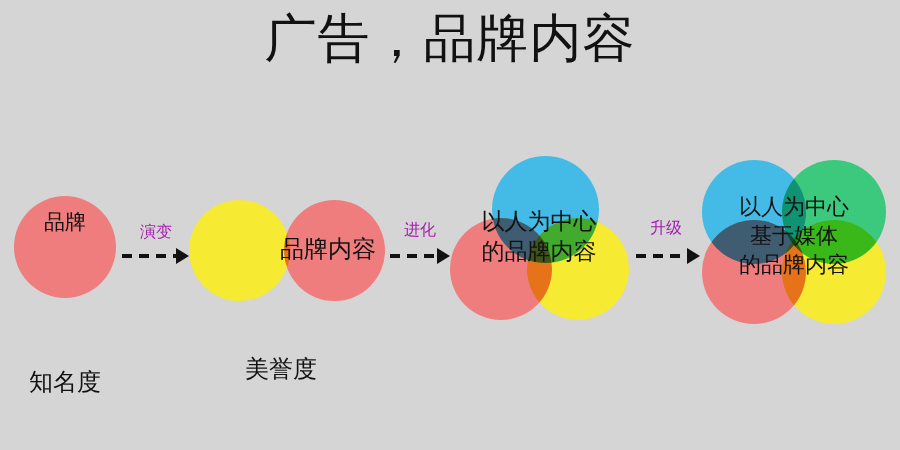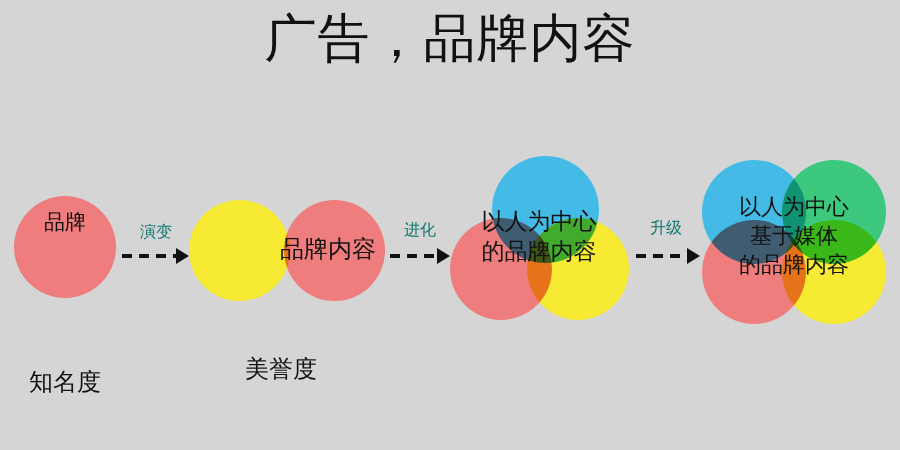--- a/index.html
+++ b/index.html
@@ -120,21 +120,21 @@
     width: 0; height: 0;
     border-top: 8px solid transparent;
     border-bottom: 8px solid transparent;
     border-left: 13px solid #111111;
   }
   .arrow-label {
     position: absolute;
     text-align: center;
     font-size: 16px;
     line-height: 20px;
-    color: #0f766e;
+    color: #a21caf;
     white-space: nowrap;
   }
   #a1 { left: 122px; top: 242px; width: 68px; }
   #a1 .shaft { width: 55px; }
   #a1 .head  { left: 54px; }
   #a1-label  { left: 124px; top: 222px; width: 64px; }
 
   #a2 { left: 390px; top: 242px; width: 62px; }
   #a2 .shaft { width: 48px; }
   #a2 .head  { left: 47px; }

